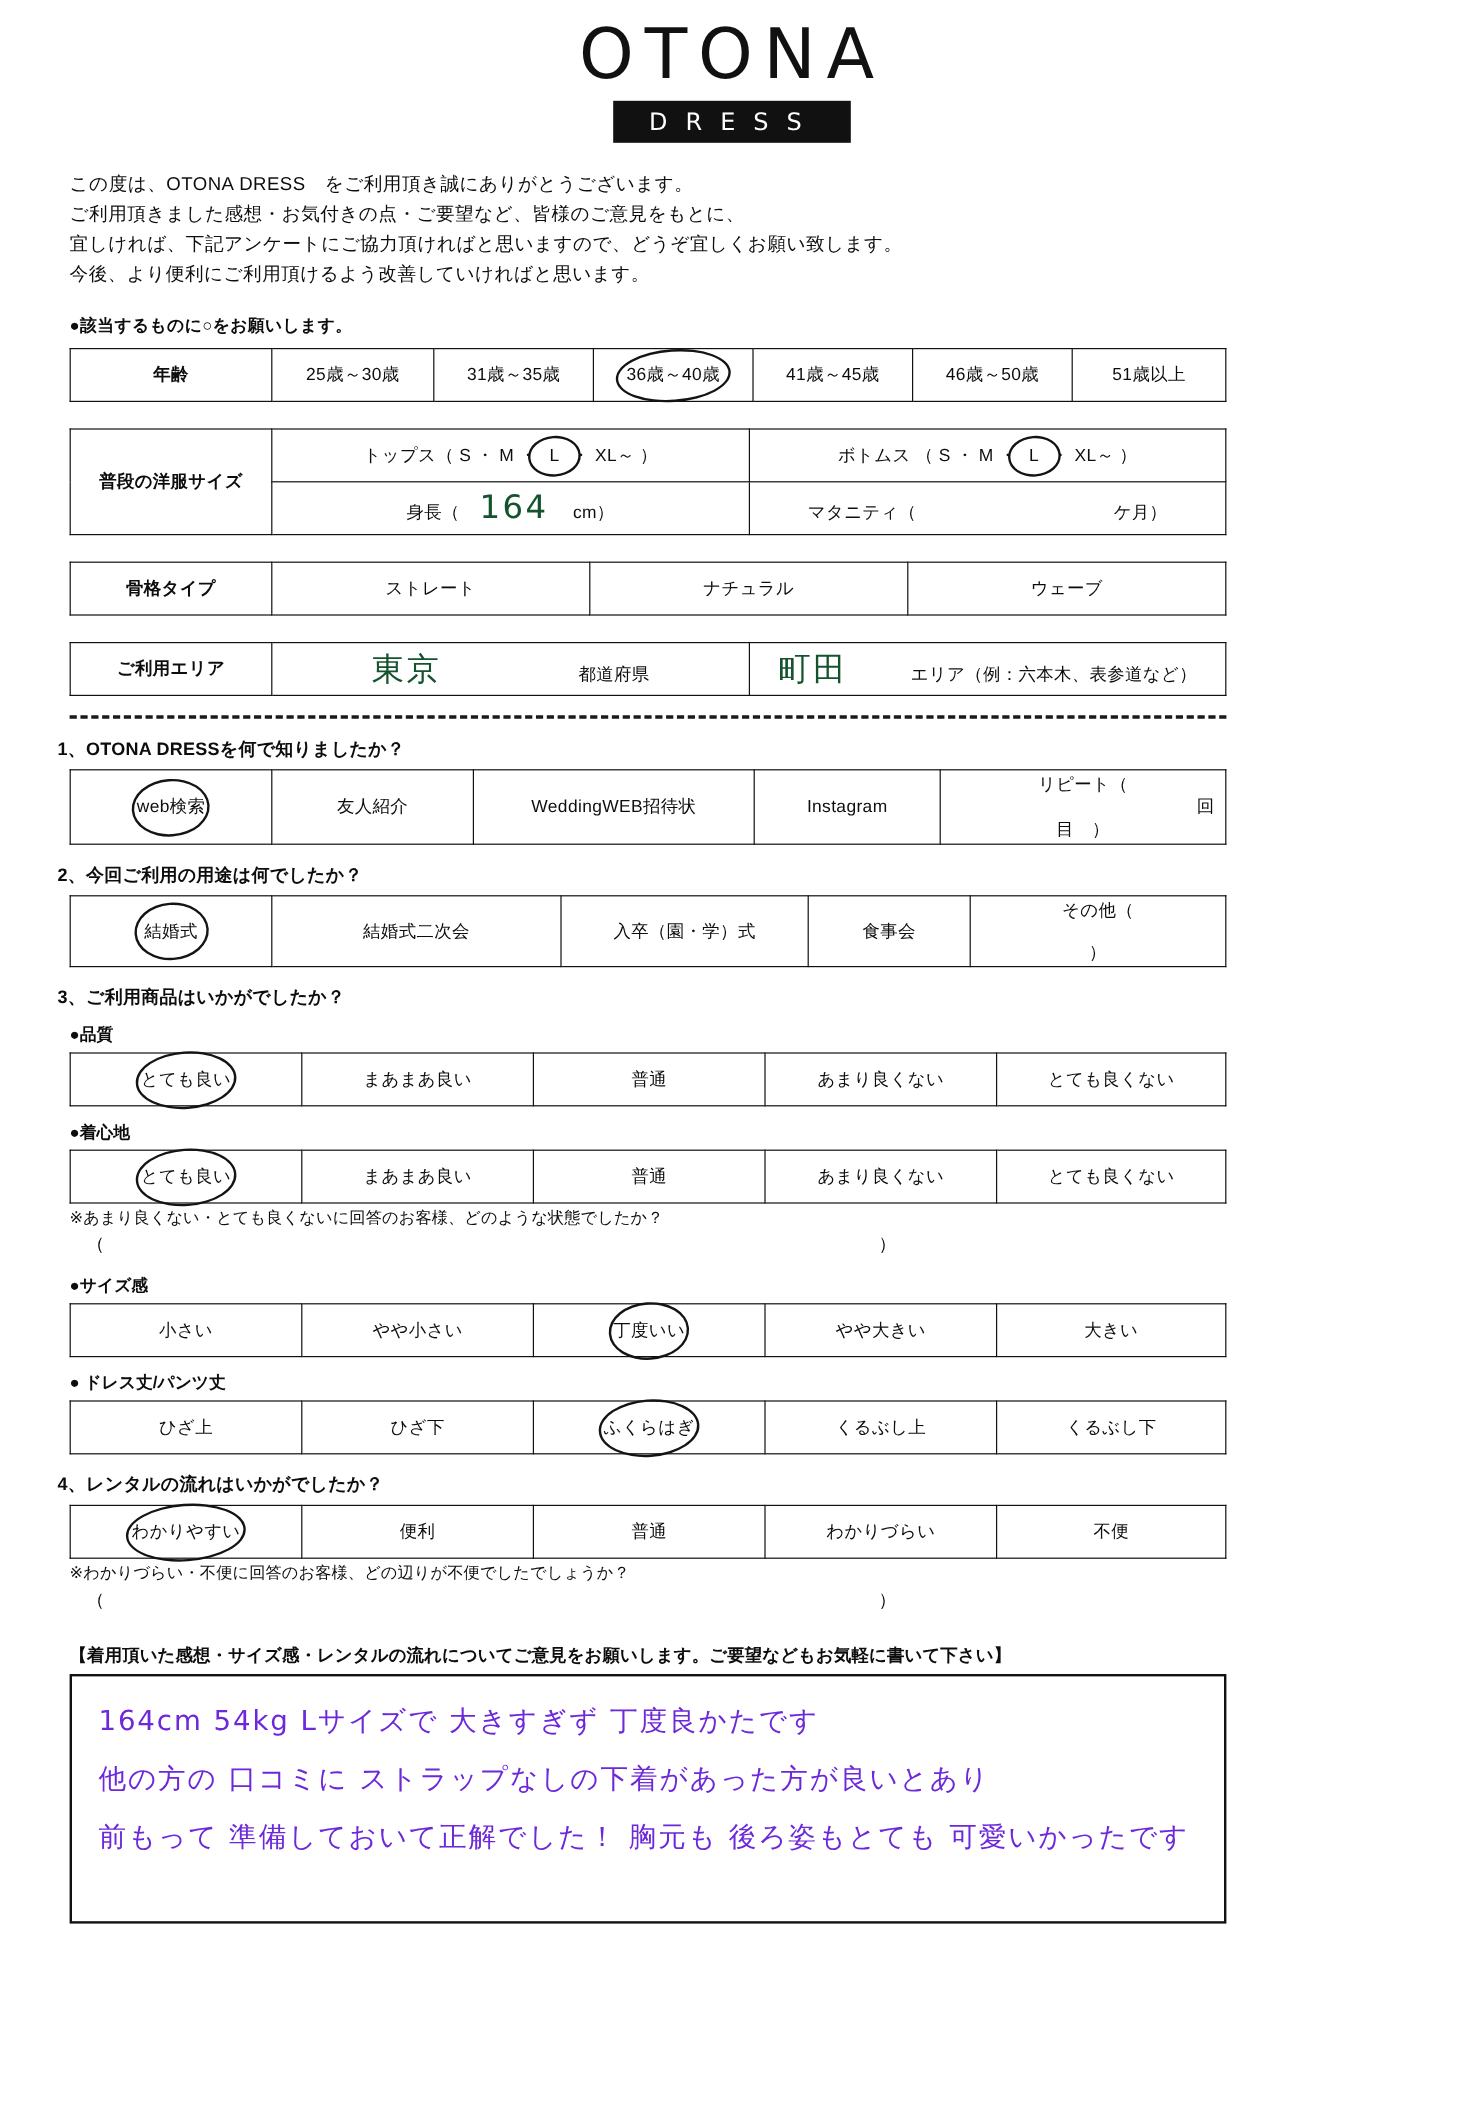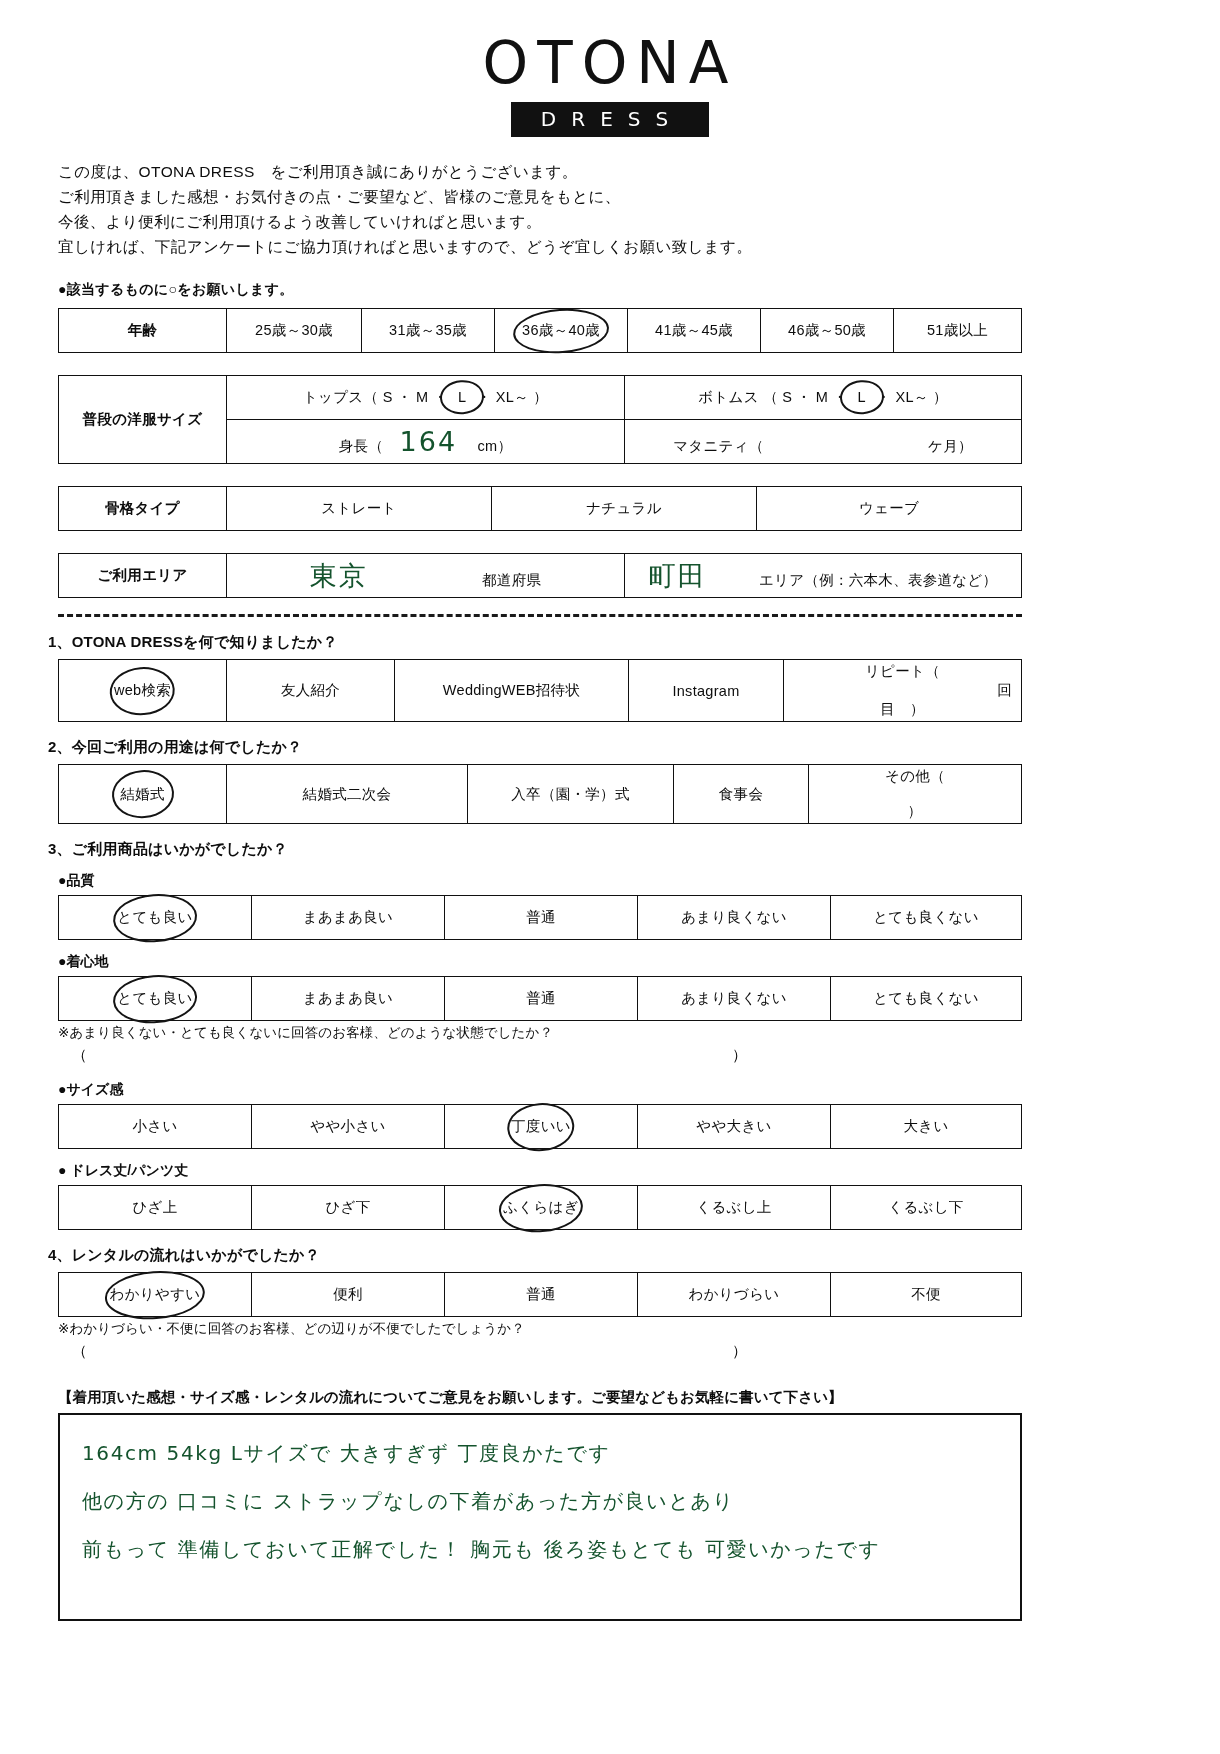--- a/index.html
+++ b/index.html
@@ -9,21 +9,21 @@
     height: 1754px;
     background: #ffffff;
     font-family: "Liberation Sans", "DejaVu Sans", sans-serif;
     color: #0d0d0d;
     position: relative;
     overflow: hidden;
   }
   .page { position: relative; width: 1220px; height: 1754px; padding: 0; }
 
   
-  .logo-wrap { width: 100%; text-align: center; padding-top: 34px; }
+  .logo-wrap { width: 100%; text-align: center; padding-top: 16px; }
   .logo-otona {
     font-size: 58px;
     letter-spacing: 9px;
     font-weight: 400;
     line-height: 1;
     color: #111;
     font-family: "DejaVu Sans", sans-serif;
   }
   .logo-dress-bar {
     display: inline-block;
@@ -143,25 +143,25 @@
   }
   .comment-box {
     margin-left: 58px;
     width: 964px;
     height: 208px;
     border: 2.5px solid #111;
     padding: 14px 18px 0 22px;
   }
   .comment-box .line {
     font-family: "DejaVu Sans", sans-serif;
-    font-size: 20px;
+    font-size: 23px;
     letter-spacing: 1.6px;
     line-height: 48px;
     white-space: nowrap;
-    color: #14532d;
+    color: #6d28d9;
   }
   .footer-mark {
     text-align: center;
     margin-top: 16px;
     font-size: 11px;
     color: #8a8a8a;
     letter-spacing: 6px;
   }
   .inline-paren { font-size: 14.5px; }
 </style>
@@ -171,22 +171,22 @@
 <div class="page">
 
   <div class="logo-wrap">
     <div class="logo-otona">OTONA</div>
     <div class="logo-dress-bar">DRESS</div>
   </div>
 
   <div class="intro">
     <div>この度は、OTONA DRESS　をご利用頂き誠にありがとうございます。</div>
     <div>ご利用頂きました感想・お気付きの点・ご要望など、皆様のご意見をもとに、</div>
+    <div>宜しければ、下記アンケートにご協力頂ければと思いますので、どうぞ宜しくお願い致します。</div>
     <div>今後、より便利にご利用頂けるよう改善していければと思います。</div>
-    <div>宜しければ、下記アンケートにご協力頂ければと思いますので、どうぞ宜しくお願い致します。</div>
   </div>
 
   <div class="sec-head">●該当するものに○をお願いします。</div>
 
   <table class="form">
     <tbody>
         <tr>
       <td class="label" style="width:168px">年齢</td>
       <td style="width:135px"><span>25歳～30歳</span></td>
       <td style="width:133px"><span>31歳～35歳</span></td>

